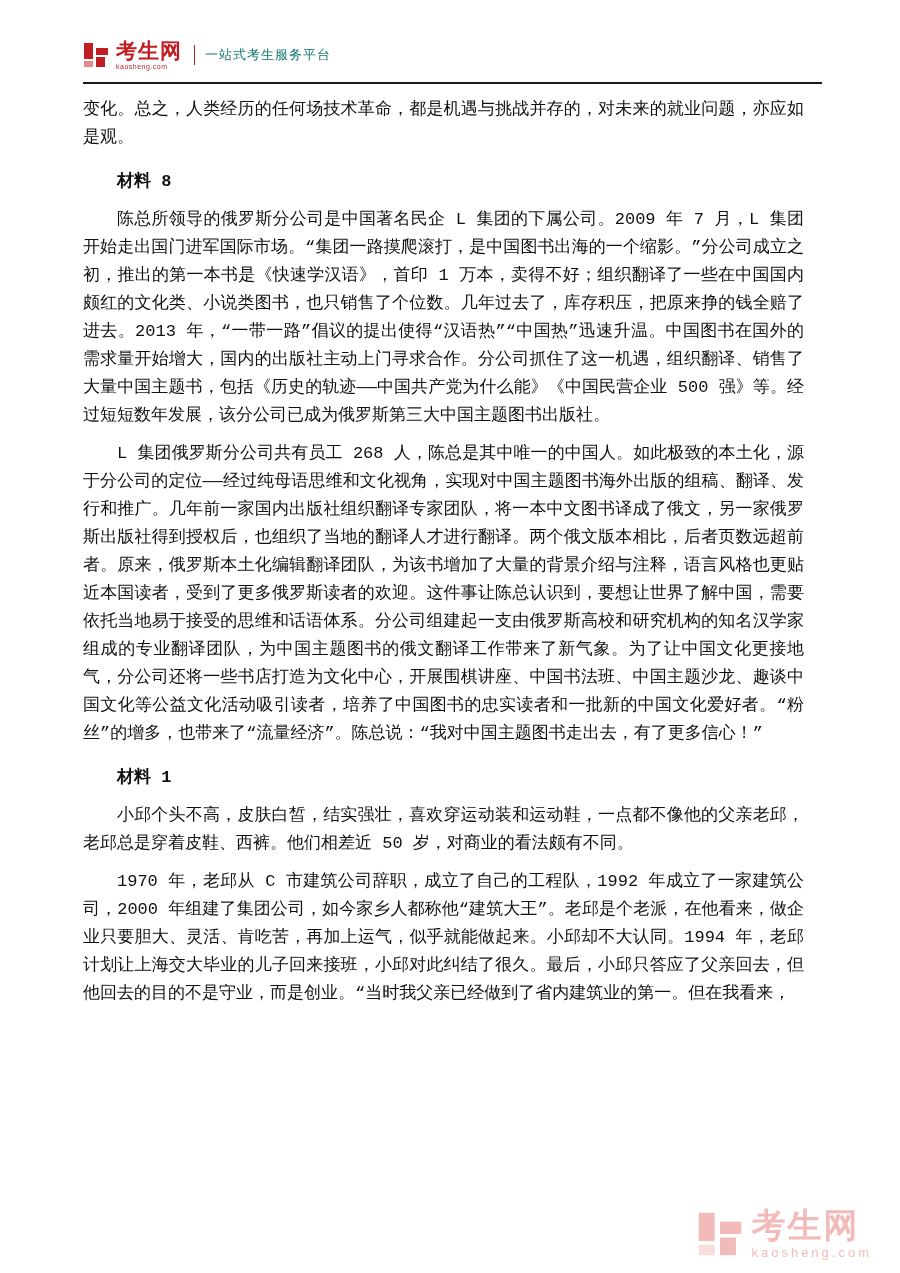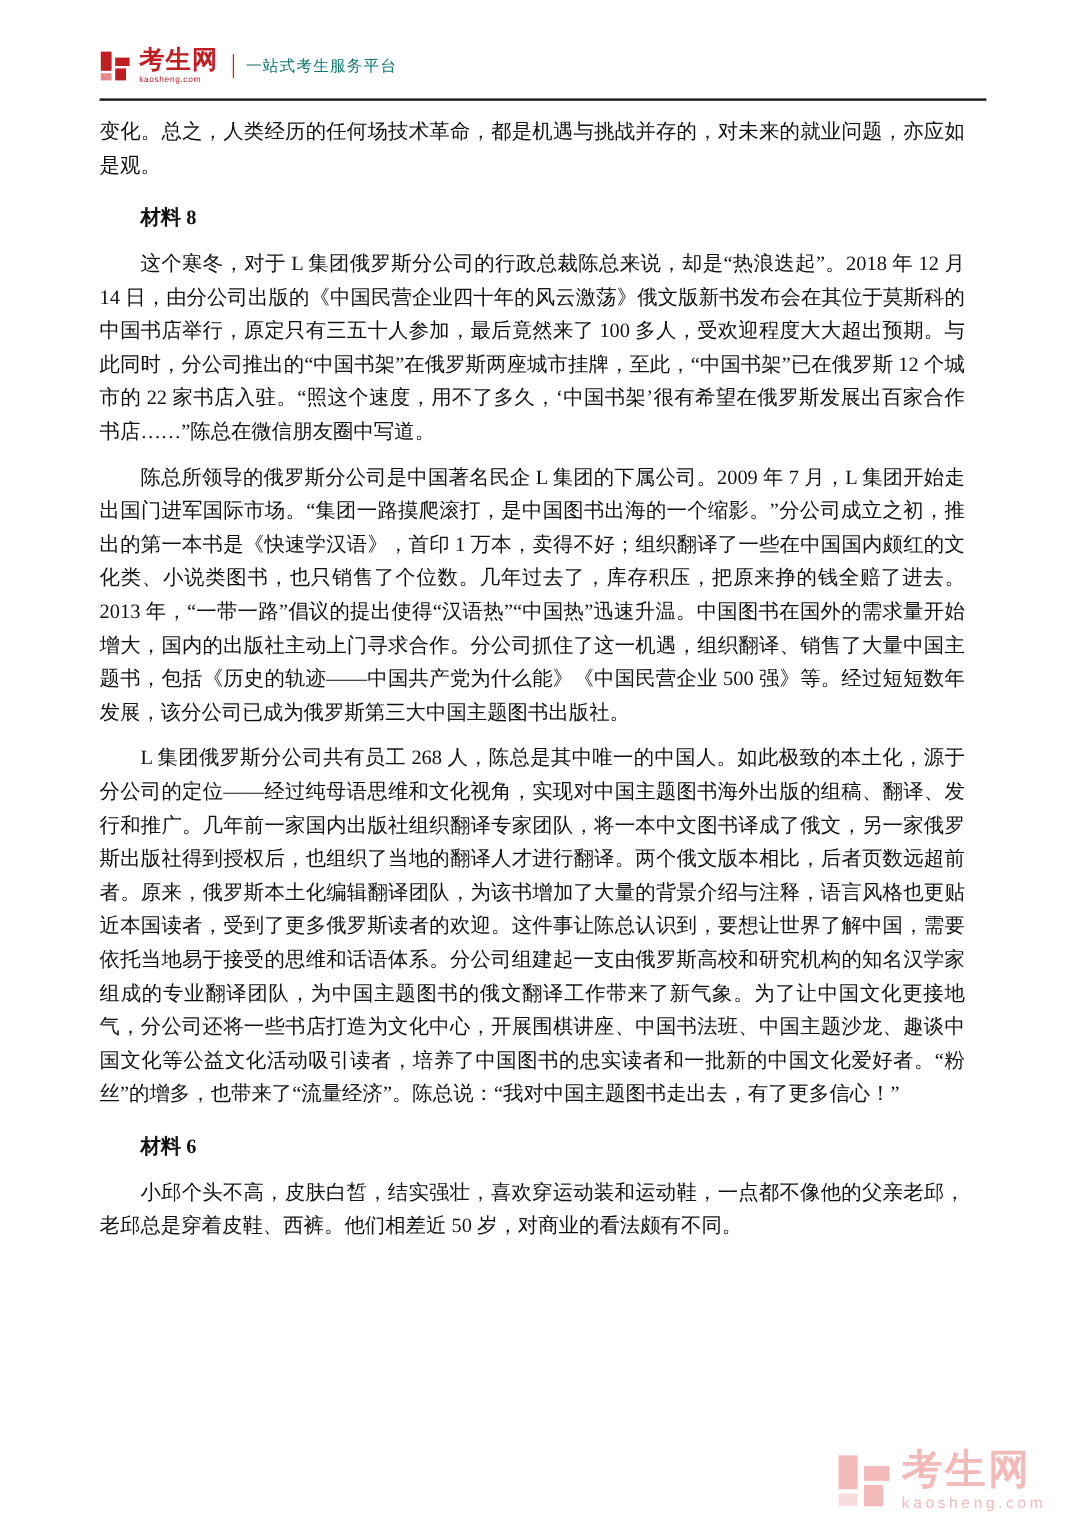--- a/index.html
+++ b/index.html
@@ -55,20 +55,21 @@
 
   
   .content {
     position: absolute;
     left: 83px;
     right: 96px;
     top: 96px;
     font-size: 17px;
     line-height: 28px;
     text-align: justify;
+    font-family: Liberation Mono, monospace;
   }
   .para { text-indent: 2em; margin: 10px 0; }
   .para.no-indent { text-indent: 0; margin-top: 0; }
   .heading {
     font-weight: bold;
     text-indent: 2em;
     margin: 16px 0 8px 0;
   }
 
   
@@ -117,25 +118,25 @@
         <span class="logo-sub">kaosheng.com</span>
       </span>
       <span class="logo-divider"></span>
       <span class="tagline">一站式考生服务平台</span>
     </div>
   </header>
 
   <main class="content">
     <p class="para no-indent">变化。总之，人类经历的任何场技术革命，都是机遇与挑战并存的，对未来的就业问题，亦应如是观。</p>
     <p class="heading">材料 8</p>
-    <p class="para">这个寒冬，对于 L 集团俄罗斯分公司的行政总裁陈总来说，却是“热浪迭起”。2018 年 12 月 14 日，由分公司出版的《中国民营企业四十年的风云激荡》俄文版新书发布会在其位于莫斯科的中国书店举行，原定只有三五十人参加，最后竟然来了 100 多人，受欢迎程度大大超出预期。与此同时，分公司推出的“中国书架”在俄罗斯两座城市挂牌，至此，“中国书架”已在俄罗斯 12 个城市的 22 家书店入驻。“照这个速度，用不了多久，‘中国书架’很有希望在俄罗斯发展出百家合作书店……”陈总在微信朋友圈中写道。</p>
     <p class="para">陈总所领导的俄罗斯分公司是中国著名民企 L 集团的下属公司。2009 年 7 月，L 集团开始走出国门进军国际市场。“集团一路摸爬滚打，是中国图书出海的一个缩影。”分公司成立之初，推出的第一本书是《快速学汉语》，首印 1 万本，卖得不好；组织翻译了一些在中国国内颇红的文化类、小说类图书，也只销售了个位数。几年过去了，库存积压，把原来挣的钱全赔了进去。2013 年，“一带一路”倡议的提出使得“汉语热”“中国热”迅速升温。中国图书在国外的需求量开始增大，国内的出版社主动上门寻求合作。分公司抓住了这一机遇，组织翻译、销售了大量中国主题书，包括《历史的轨迹——中国共产党为什么能》《中国民营企业 500 强》等。经过短短数年发展，该分公司已成为俄罗斯第三大中国主题图书出版社。</p>
     <p class="para">L 集团俄罗斯分公司共有员工 268 人，陈总是其中唯一的中国人。如此极致的本土化，源于分公司的定位——经过纯母语思维和文化视角，实现对中国主题图书海外出版的组稿、翻译、发行和推广。几年前一家国内出版社组织翻译专家团队，将一本中文图书译成了俄文，另一家俄罗斯出版社得到授权后，也组织了当地的翻译人才进行翻译。两个俄文版本相比，后者页数远超前者。原来，俄罗斯本土化编辑翻译团队，为该书增加了大量的背景介绍与注释，语言风格也更贴近本国读者，受到了更多俄罗斯读者的欢迎。这件事让陈总认识到，要想让世界了解中国，需要依托当地易于接受的思维和话语体系。分公司组建起一支由俄罗斯高校和研究机构的知名汉学家组成的专业翻译团队，为中国主题图书的俄文翻译工作带来了新气象。为了让中国文化更接地气，分公司还将一些书店打造为文化中心，开展围棋讲座、中国书法班、中国主题沙龙、趣谈中国文化等公益文化活动吸引读者，培养了中国图书的忠实读者和一批新的中国文化爱好者。“粉丝”的增多，也带来了“流量经济”。陈总说：“我对中国主题图书走出去，有了更多信心！”</p>
-    <p class="heading">材料 6</p>
+    <p class="heading">材料 1</p>
     <p class="para">小邱个头不高，皮肤白皙，结实强壮，喜欢穿运动装和运动鞋，一点都不像他的父亲老邱，老邱总是穿着皮鞋、西裤。他们相差近 50 岁，对商业的看法颇有不同。</p>
+    <p class="para">1970 年，老邱从 C 市建筑公司辞职，成立了自己的工程队，1992 年成立了一家建筑公司，2000 年组建了集团公司，如今家乡人都称他“建筑大王”。老邱是个老派，在他看来，做企业只要胆大、灵活、肯吃苦，再加上运气，似乎就能做起来。小邱却不大认同。1994 年，老邱计划让上海交大毕业的儿子回来接班，小邱对此纠结了很久。最后，小邱只答应了父亲回去，但他回去的目的不是守业，而是创业。“当时我父亲已经做到了省内建筑业的第一。但在我看来，</p>
   </main>
 
   <div class="watermark">
     <span class="wm-icon">
       <svg width="46" height="46" viewBox="0 0 26 26" aria-hidden="true">
         <rect x="1" y="1" width="9" height="16" fill="#f0b0ae"></rect>
         <rect x="13" y="6" width="12" height="7" fill="#f0b0ae"></rect>
         <rect x="13" y="15" width="9" height="10" fill="#f0b0ae"></rect>
         <rect x="1" y="19" width="9" height="6" fill="#f8d7d6"></rect>
       </svg>

